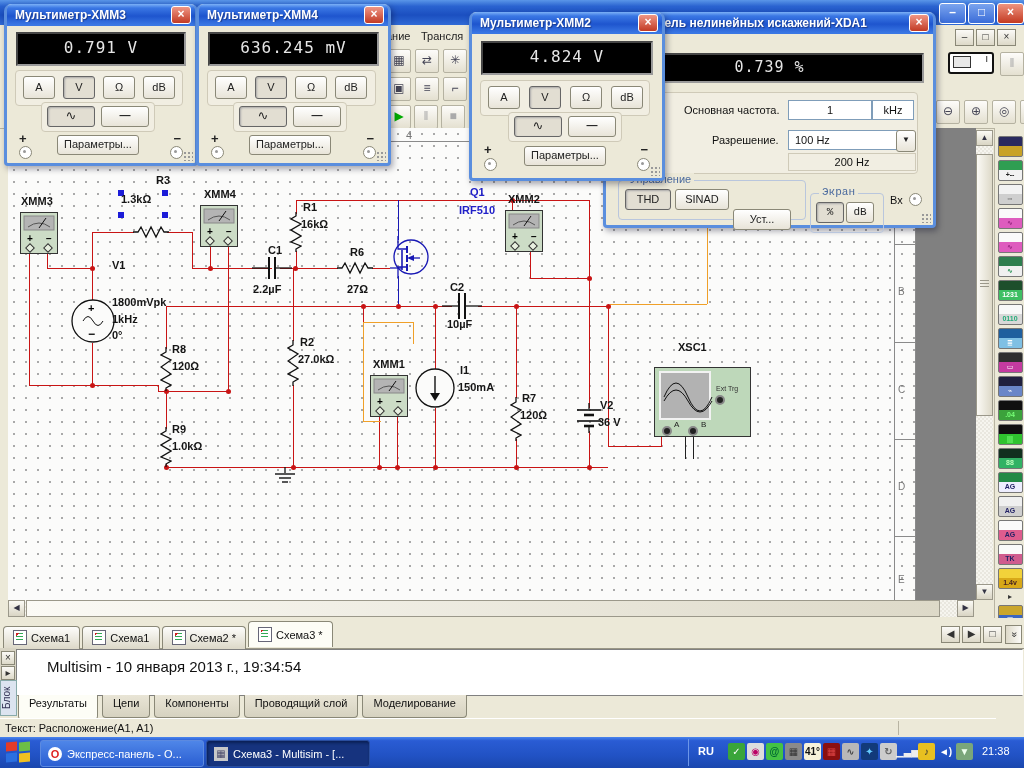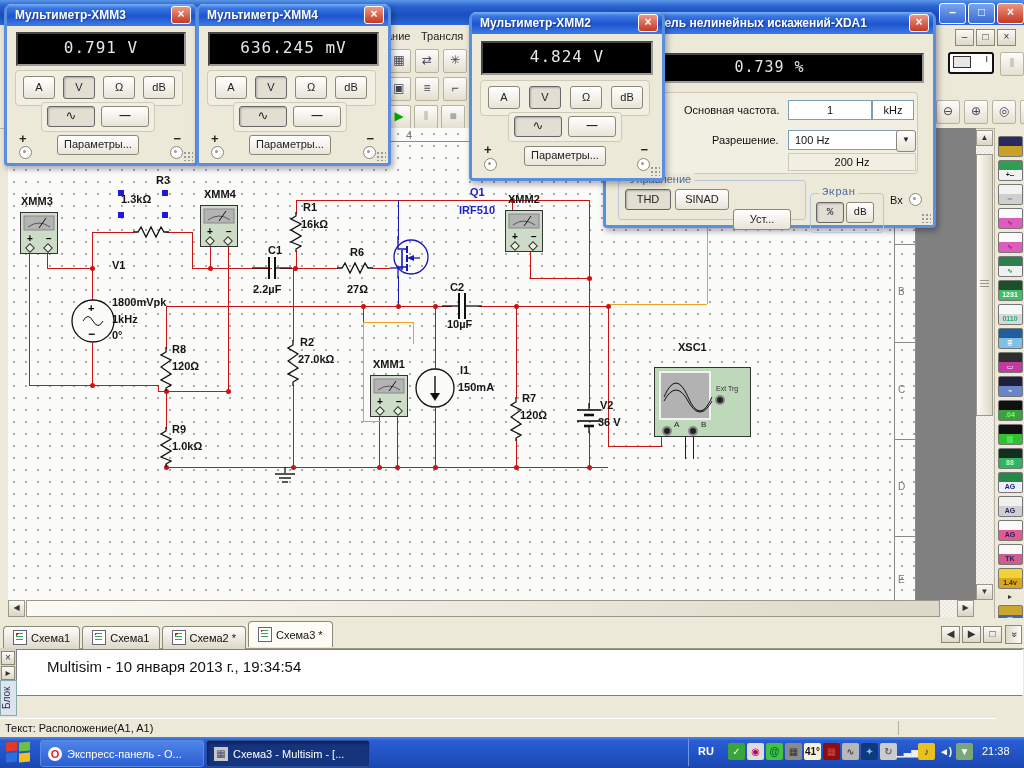--- a/index.html
+++ b/index.html
@@ -534,20 +534,23 @@
   <div class="a" style="left:0;top:648px;width:16px;height:47px;background:#d8d4c4;">
     <span class="a mdibtn" style="left:1px;top:3px;width:12px;height:12px;line-height:11px;">×</span>
     <span class="a mdibtn" style="left:1px;top:18px;width:12px;height:12px;line-height:11px;">▸</span>
   </div>
   <div class="a" style="left:16px;top:649px;width:1005px;height:45px;background:#fff;border:1px solid #808080;border-right-color:#fff;">
     <span class="a nw" style="left:30px;top:8px;font-size:15px;">Multisim  -  10 января 2013 г., 19:34:54</span>
   </div>
   <div class="a" style="left:0;top:680px;width:15px;height:34px;border:1px solid #8aa;background:#dce4f0;
        writing-mode:vertical-rl;transform:rotate(180deg);text-align:center;font-size:10px;color:#335;">Блок</div>
 
+  <div class="a" id="ptabs" style="left:18px;top:695px;">
+    
+  <span class="ptab on"><em style="font-style:normal">Результаты</em></span><span class="ptab"><em style="font-style:normal">Цепи</em></span><span class="ptab"><em style="font-style:normal">Компоненты</em></span><span class="ptab"><em style="font-style:normal">Проводящий слой</em></span><span class="ptab"><em style="font-style:normal">Моделирование</em></span></div>
 
   <div class="a" style="left:0;top:718px;width:996px;height:19px;background:#ece9d8;border-top:1px solid #fff;">
     <span class="a nw" style="left:5px;top:3px;">Текст: Расположение(A1, A1)</span>
     <span class="a" style="left:898px;top:2px;width:1px;height:14px;background:#b8b4a2;"></span>
   </div>
 
   <div class="a" id="taskbar">
     <span class="a" style="left:4px;top:3px;width:30px;height:25px;">
       <i class="flagq" style="left:2px;top:2px;background:#e33b28;"></i>
       <i class="flagq" style="left:15px;top:2px;background:#6cbe45;"></i>

